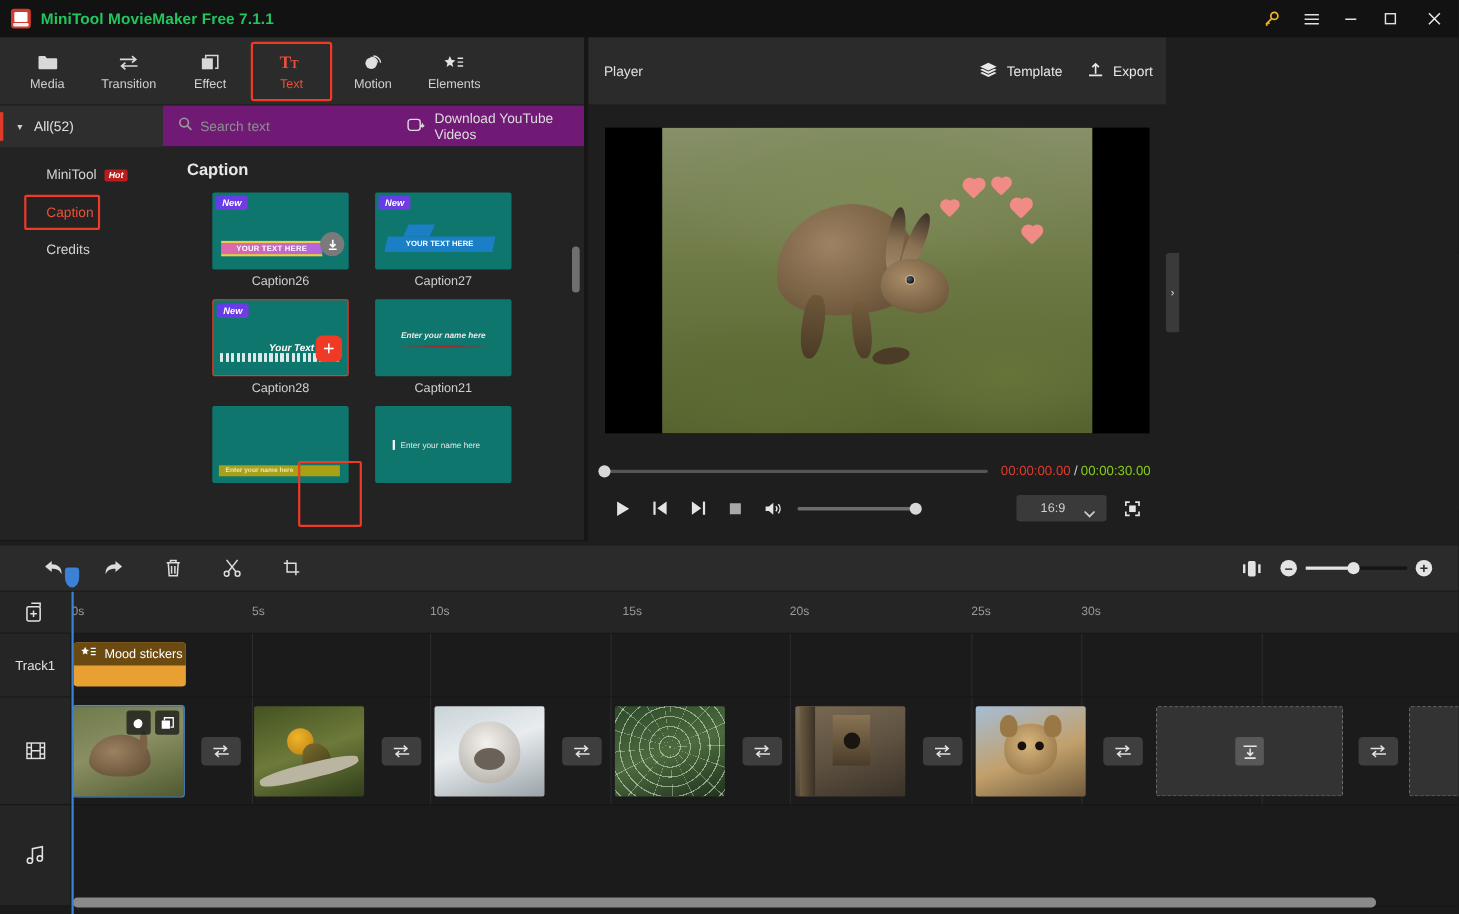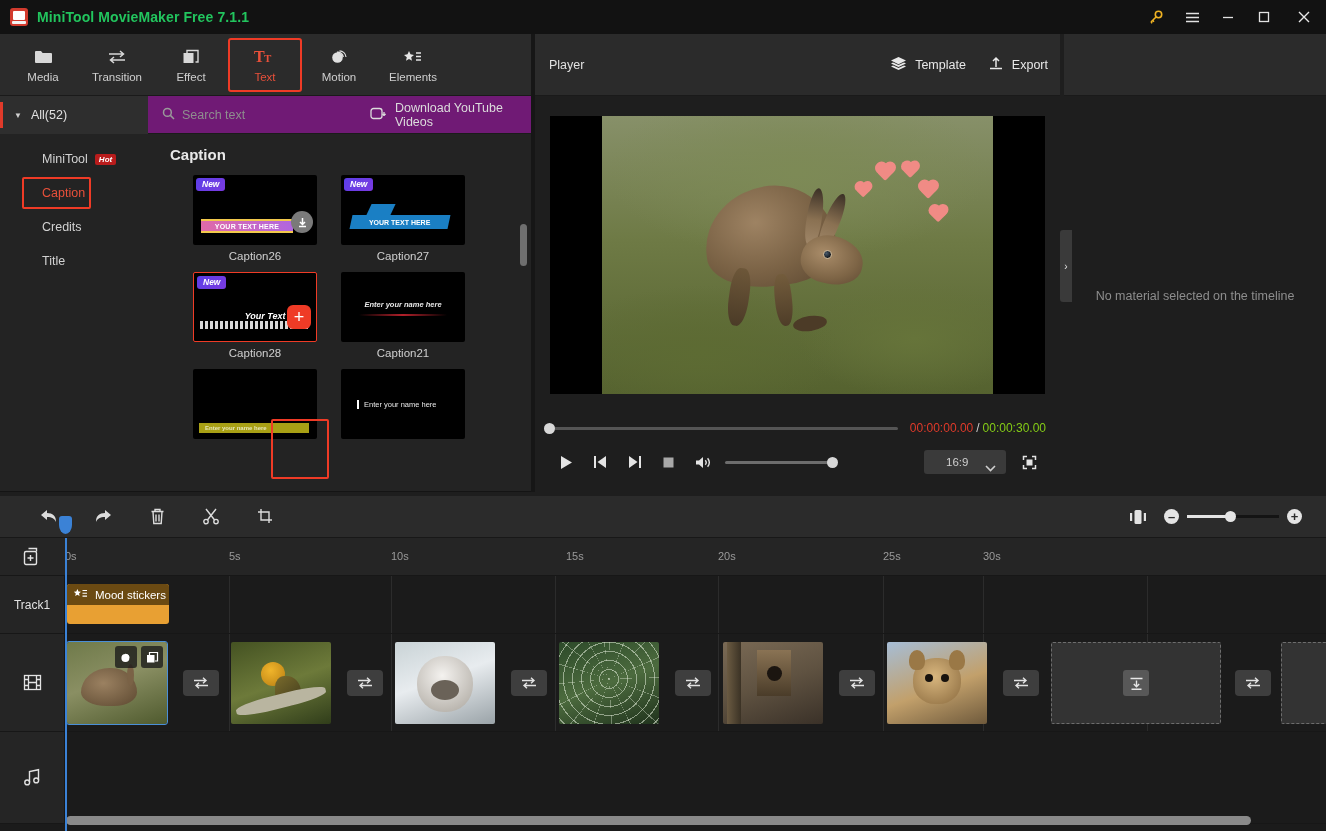--- a/index.html
+++ b/index.html
@@ -104,21 +104,21 @@
   }
 
   .lib-main {
     position: absolute; left: 148px; top: 38px; right: 0; bottom: 0;
     background: #232323; overflow: hidden;
   }
   .lib-section-title { font-size: 15px; font-weight: bold; color: #e8e8e8; margin: 12px 0 0 22px; }
   .grid { display: flex; flex-wrap: wrap; gap: 10px 24px; margin: 12px 0 0 45px; width: 330px; }
   .cell { width: 124px; }
   .thumb {
-    width: 124px; height: 70px; background: #000000; border-radius: 2px; position: relative;
+    width: 124px; height: 70px; background: #0f766e; border-radius: 2px; position: relative;
     overflow: hidden;
   }
   .cell.selected .thumb { border: 1px solid #ef3b26; }
   .cell-label { text-align: center; font-size: 11.5px; color: #cfcfcf; margin-top: 5px; }
   .new-badge {
     position: absolute; left: 3px; top: 3px; padding: 1px 6px 2px; border-radius: 3px;
     font-size: 8.5px; font-style: italic; font-weight: bold; color: #fff;
     background: linear-gradient(135deg, #5b3ee8 0%, #7a3ae0 100%);
   }
   .dl-badge {
@@ -525,23 +525,20 @@
     <div class="lib-side">
       <div class="side-item">
         <span>MiniTool</span>
         <span class="hot-badge">Hot</span>
       </div>
       <div class="side-item selected">
         <span>Caption</span>
       </div>
       <div class="side-item">
         <span>Credits</span>
-      </div>
-      <div class="side-item">
-        <span>Title</span>
       </div>
     </div>
 
     <div class="lib-main">
       <div class="lib-section-title">Caption</div>
       <div class="grid">
 
         <div class="cell">
           <div class="thumb">
             <span class="new-badge">New</span>
@@ -712,24 +709,20 @@
       </div>
       <div class="fs-btn">
         <svg width="15" height="15" viewBox="0 0 15 15" fill="none" stroke="#e4e4e4" stroke-width="1.5">
           <path d="M1.5 5V1.5H5M10 1.5h3.5V5M13.5 10v3.5H10M5 13.5H1.5V10"></path>
             <rect x="4.5" y="4.5" width="6" height="6" fill="#e4e4e4" stroke="none"></rect>
         </svg>
       </div>
     </div>
   </div>
 
-  <div class="rightpanel">
-    <div class="right-head"></div>
-    <div class="right-empty">No material selected on the timeline</div>
-  </div>
   <div class="chevron-tab">›</div>
 
   <div class="tl-toolbar">
     <div class="tlt-btn">
       <svg width="20" height="17" viewBox="0 0 20 17" fill="#dcdcdc">
           <path d="M8 2L2 7l6 5V9c5 0 7.5 1.6 9 5 .3-6-3.5-9-9-9z"></path>
         </svg>
     </div>
     <div class="tlt-btn">
       <svg width="20" height="17" viewBox="0 0 20 17" fill="#dcdcdc">

